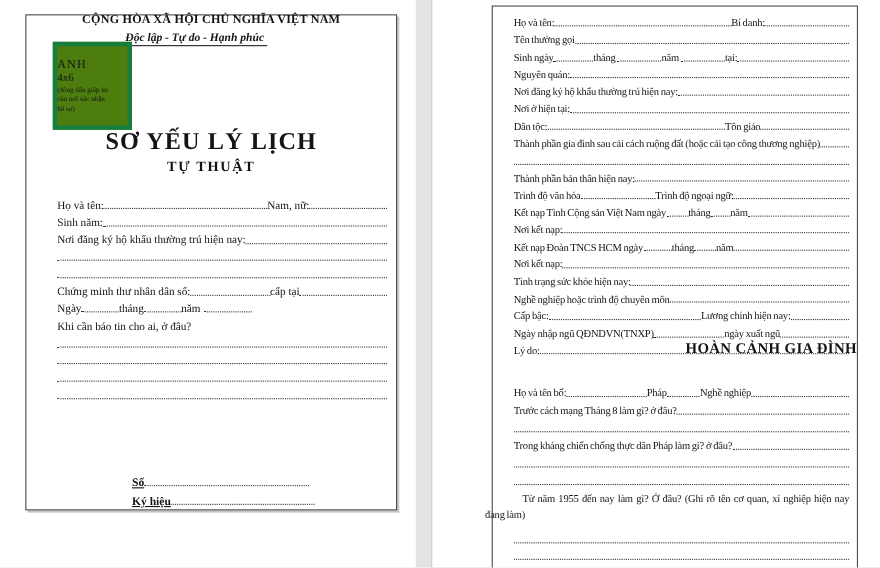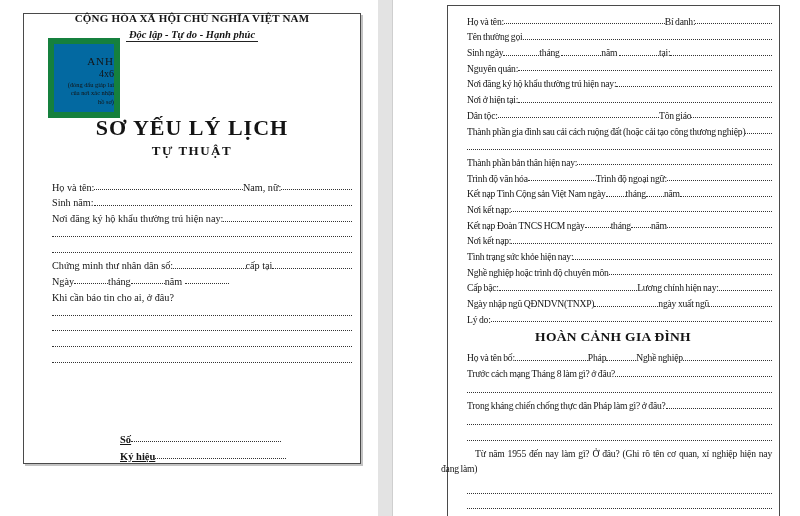--- a/index.html
+++ b/index.html
@@ -14,27 +14,27 @@
   #page-right{left:393px;width:407px;box-shadow:-1px 0 0 #cfcfcf;}
 
   
   #box-left{
     position:absolute;left:23px;top:13px;width:336px;height:449px;
     border:1px solid #4a4a4a;background:#fff;
     box-shadow:2px 2px 0 #c3c3c3;
   }
   .hdr1{position:absolute;left:23px;top:12px;width:338px;text-align:center;
         font-weight:bold;font-size:11px;letter-spacing:.2px;}
-  .hdr2{position:absolute;left:23px;top:29px;width:338px;text-align:center;
+  .hdr2{position:absolute;left:8px;top:29px;width:338px;text-align:center;
         font-weight:bold;font-style:italic;font-size:10.5px;}
   .hdr2 span{display:inline-block;border-bottom:1px solid #222;padding:0 3px 1px 3px;}
   .photo{
     position:absolute;left:48px;top:38px;width:72px;height:80px;
-    border:6px solid #15803d;box-sizing:border-box;background:#0369a1;
-    text-align:right;padding-top:11px;
+    border:4px solid #15803d;box-sizing:border-box;background:#4d7c0f;
+    text-align:left;padding-top:11px;
   }
   .photo .pl1{font-size:11px;letter-spacing:1px;}
   .photo .pl2{font-size:10px;margin-top:1px;}
   .photo .note{font-size:6.4px;line-height:8.4px;margin-top:2px;}
   .title{position:absolute;left:23px;top:115px;width:338px;text-align:center;
          font-size:22px;font-weight:bold;letter-spacing:1px;}
   .subtitle{position:absolute;left:23px;top:143px;width:338px;text-align:center;
             font-size:13px;font-weight:bold;letter-spacing:1.5px;}
 
   
@@ -51,21 +51,21 @@
   #footer-left .line{height:16.8px;}
 
   
   #box-right{
     position:absolute;left:447px;top:5px;width:331px;height:545px;
     border:1px solid #4a4a4a;background:#fff;
   }
   .rp{font-size:9.6px;letter-spacing:-0.2px;word-spacing:-0.5px;}
   #rows-right-top{left:467px;top:11px;width:305px;}
   #rows-right-top .line{height:15.7px;}
-  #section-title{position:absolute;left:447px;top:329px;width:332px;text-align:center;
+  #section-title{position:absolute;left:447px;top:309px;width:332px;text-align:right;
                  font-weight:bold;font-size:13.5px;letter-spacing:.3px;}
   #rows-right-family{left:467px;top:347px;width:305px;}
   #rows-right-family .line{height:16px;}
   #para{position:absolute;left:441px;top:446px;width:331px;line-height:15px;}
   #para .p1{text-align:justify;text-align-last:justify;text-indent:34px;}
   #rows-right-bottom{left:467px;top:481px;width:305px;}
   #rows-right-bottom .line{height:15px;}
 </style>
 </head>
 <body>

